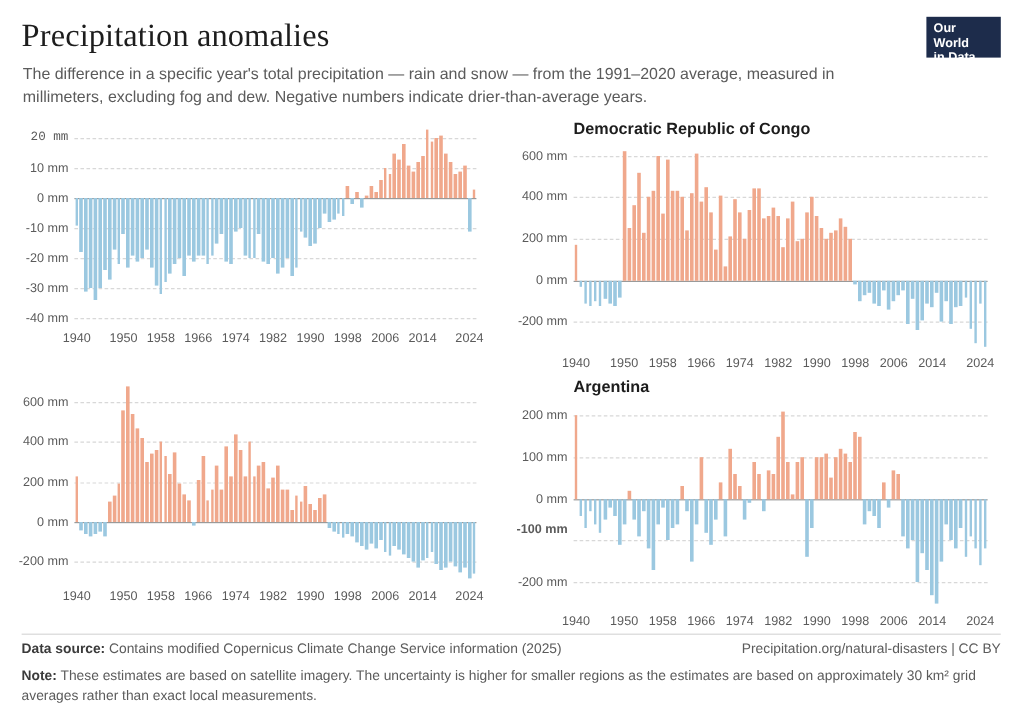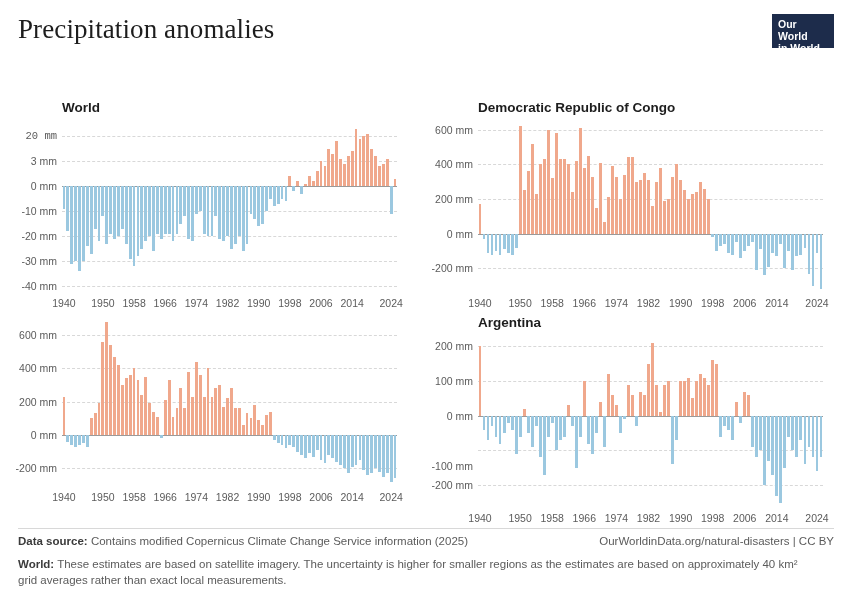--- a/index.html
+++ b/index.html
@@ -59,33 +59,33 @@
   .srcright{position:absolute;right:16px;top:535px;font-size:11.5px;color:#5b5b5b;}
   .note{position:absolute;left:18px;top:556px;width:800px;font-size:11.5px;line-height:16px;color:#5b5b5b;}
   .note b{color:#3b3b3b;}
 </style>
 </head>
 <body>
 
 <div class="page">
 
   <div class="title">Precipitation anomalies</div>
+  <div class="subtitle">The difference in a specific year's total precipitation — rain and snow — from the 1991–2020 average, measured in millimeters, excluding fog and dew. Negative numbers indicate drier-than-average years.</div>
 
   <div class="owid-logo">
     <span>Our World</span>
-    <span class="ln2">in World</span>
+    <span class="ln2">in Data</span>
   </div>
 
   <div class="panel" id="panel-0" style="left: 62px; top: 100px; width: 335px;">
-      <div class="panel-title">World</div>
       <div class="plot" style="width: 335px; height: 170px;">
         <div class="gridline" style="top: 15px;"></div>
         <div class="ylabel" style="top: 15px; font-family: Liberation Mono, monospace;">20 mm</div>
         <div class="gridline" style="top: 40px;"></div>
-        <div class="ylabel" style="top: 40px;">3 mm</div>
+        <div class="ylabel" style="top: 40px;">10 mm</div>
         <div class="gridline zero" style="top: 65px;"></div>
         <div class="ylabel" style="top: 65px;">0 mm</div>
         <div class="gridline" style="top: 90px;"></div>
         <div class="ylabel" style="top: 90px;">-10 mm</div>
         <div class="gridline" style="top: 115px;"></div>
         <div class="ylabel" style="top: 115px;">-20 mm</div>
         <div class="gridline" style="top: 140px;"></div>
         <div class="ylabel" style="top: 140px;">-30 mm</div>
         <div class="gridline" style="top: 165px;"></div>
         <div class="ylabel" style="top: 165px;">-40 mm</div>
@@ -426,21 +426,21 @@
   <div class="panel" id="panel-3" style="left: 478px; top: 315px; width: 345px;">
       <div class="panel-title">Argentina</div>
       <div class="plot" style="width: 345px; height: 170px;">
         <div class="gridline" style="top: 10.4082px;"></div>
         <div class="ylabel" style="top: 10.4082px;">200 mm</div>
         <div class="gridline" style="top: 45.102px;"></div>
         <div class="ylabel" style="top: 45.102px; text-align: center;">100 mm</div>
         <div class="gridline zero" style="top: 79.7959px;"></div>
         <div class="ylabel" style="top: 79.7959px;">0 mm</div>
         <div class="gridline" style="top: 114.49px;"></div>
-        <div class="ylabel" style="top: 130px;">-100 mm</div>
+        <div class="ylabel" style="top: 105px; font-weight: bold;">-100 mm</div>
         <div class="gridline" style="top: 149.184px;"></div>
         <div class="ylabel" style="top: 149.184px;">-200 mm</div>
         <div class="bars">
           <div class="bar" title="1940: 200 mm" style="left: 0.561628px; width: 2.88837px; top: 10.4082px; height: 69.3878px; bottom: auto; background: rgb(240, 168, 140);"></div>
           <div class="bar" title="1941: -40 mm" style="left: 4.57326px; width: 2.88837px; top: 79.7959px; height: 13.8776px; bottom: auto; background: rgb(155, 200, 224);"></div>
           <div class="bar" title="1942: -70 mm" style="left: 8.58488px; width: 2.88837px; top: 79.7959px; height: 24.2857px; bottom: auto; background: rgb(155, 200, 224);"></div>
           <div class="bar" title="1943: -30 mm" style="left: 12.5965px; width: 2.88837px; top: 79.7959px; height: 10.4082px; bottom: auto; background: rgb(155, 200, 224);"></div>
           <div class="bar" title="1944: -60 mm" style="left: 16.6081px; width: 2.88837px; top: 79.7959px; height: 20.8163px; bottom: auto; background: rgb(155, 200, 224);"></div>
           <div class="bar" title="1945: -80 mm" style="left: 20.6198px; width: 2.88837px; top: 79.7959px; height: 27.7551px; bottom: auto; background: rgb(155, 200, 224);"></div>
           <div class="bar" title="1946: -50 mm" style="left: 24.6314px; width: 2.88837px; top: 79.7959px; height: 17.3469px; bottom: auto; background: rgb(155, 200, 224);"></div>
@@ -538,19 +538,19 @@
           <div class="xtick" style="left: 338.983px;">2024</div>
         </div>
       </div>
     </div>
 
   <div class="footer-rule"></div>
   <div class="src">
     <b>Data source:</b>
     <span>Contains modified Copernicus Climate Change Service information (2025)</span>
   </div>
-  <div class="srcright">OurWorldinData.org/natural-disasters | CC BY</div>
+  <div class="srcright">Precipitation.org/natural-disasters | CC BY</div>
   <div class="note">
-    <b>World:</b>
-    <span>These estimates are based on satellite imagery. The uncertainty is higher for smaller regions as the estimates are based on approximately 40 km² grid averages rather than exact local measurements.</span>
+    <b>Note:</b>
+    <span>These estimates are based on satellite imagery. The uncertainty is higher for smaller regions as the estimates are based on approximately 30 km² grid averages rather than exact local measurements.</span>
   </div>
 
 </div>
 
 </body></html>

